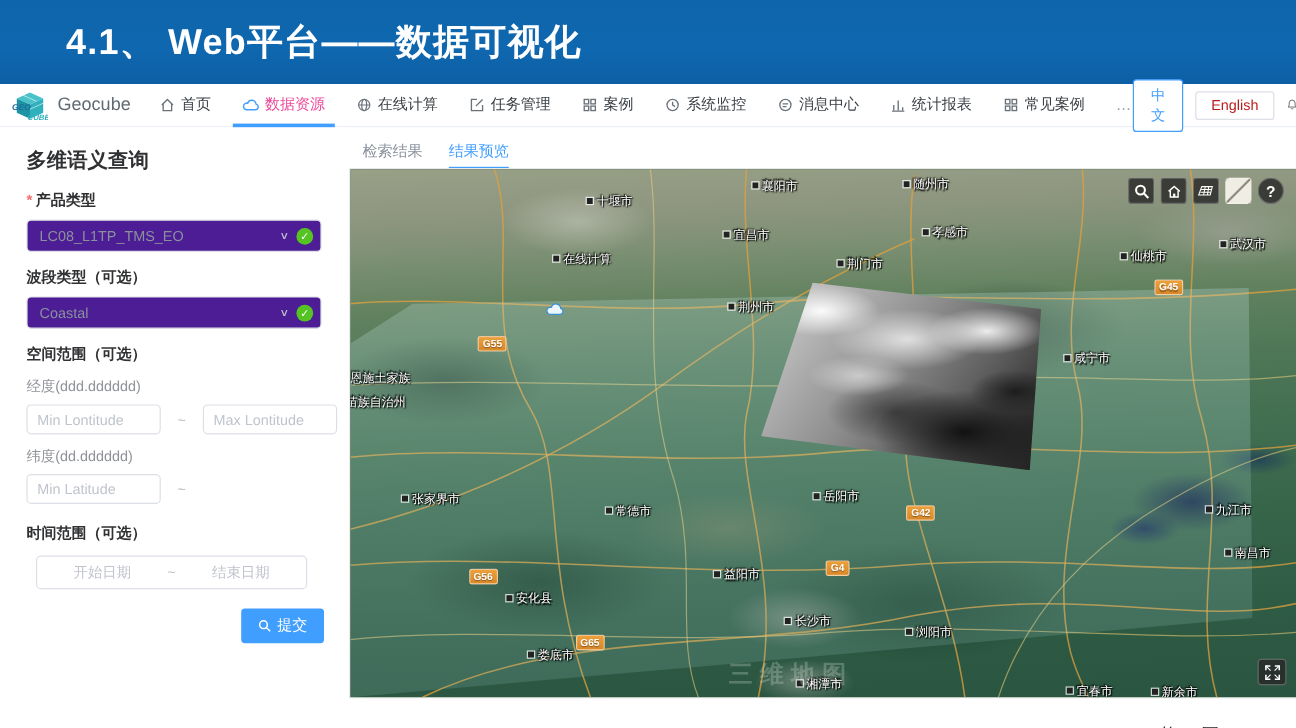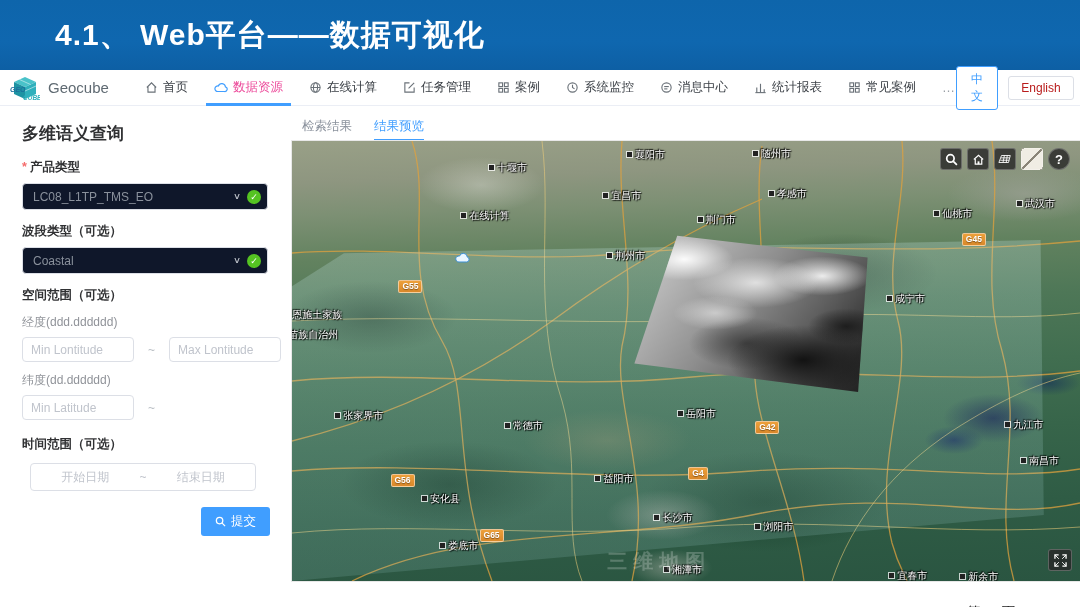--- a/index.html
+++ b/index.html
@@ -8,21 +8,21 @@
   .slide { position:relative; width:1080px; height:607px; background:#fff; }
 
   
   .banner { height:70px; background:linear-gradient(180deg,#0e65ab 0%,#0f67af 60%,#0d5fa4 100%);
             display:flex; align-items:center; padding-left:55px; }
   .banner-title { color:#fff; font-size:30px; font-weight:bold; letter-spacing:1px; }
 
   
   .navbar { height:36px; display:flex; align-items:center; padding:0 14px 0 10px;
             border-bottom:1px solid #ebeef5; background:#fff; }
-  .brand { display:flex; align-items:center; gap:8px; margin-right:36px; }
+  .brand { display:flex; align-items:center; gap:8px; margin-right:24px; }
   .brand-name { color:#5f6a72; font-size:15px; }
   .nav-items { display:flex; align-items:center; height:100%; gap:26px; flex:1; }
   .nav-item { display:flex; align-items:center; gap:5px; font-size:12.5px; color:#3a3f45;
               height:100%; cursor:pointer; position:relative; white-space:nowrap; }
   .nav-item svg { stroke:#6a7178; }
   .nav-item.active { color:#ec4899; }
   .nav-item.active svg { stroke:#409eff; }
   .nav-item.active::after { content:""; position:absolute; left:-8px; right:-8px; bottom:-1px;
               height:3px; background:#409eff; }
   .nav-more { color:#9aa0a6; font-size:13px; letter-spacing:1px; }
@@ -33,21 +33,21 @@
 
   
   .content { display:flex; height:497px; }
   .sidebar { width:314px; padding:16px 10px 0 22px; background:#fff; }
   .panel-title { font-size:17px; font-weight:bold; color:#303133; margin-bottom:14px; }
   .field-label { font-size:12.5px; color:#303133; font-weight:600; margin-bottom:7px; }
   .field-label .req { color:#f56c6c; margin-right:3px; }
   .sub-label { font-size:12px; color:#909399; margin:10px 0 6px; }
   .select-box { width:246px; height:27px; border:1px solid #dcdfe6; border-radius:4px;
                 display:flex; align-items:center; padding:0 6px 0 10px; margin-bottom:13px;
-                cursor:pointer; background:#0f172a; }
+                cursor:pointer; background:#4c1d95; }
   .select-value { flex:1; font-size:12px; color:#8a919c; overflow:hidden; white-space:nowrap; }
   .chevron { color:#c0c4cc; font-size:11px; margin-right:6px; transform:scaleY(.8); }
   .check-dot { width:14px; height:14px; border-radius:50%; background:#55c322; color:#fff;
                font-size:9px; line-height:14px; text-align:center; flex:none; }
   .range-row { display:flex; align-items:center; gap:14px; margin-bottom:4px; }
   .mini-input { width:112px; height:25px; border:1px solid #dcdfe6; border-radius:4px;
                 font-size:12px; color:#606266; padding:0 8px; }
   .mini-input::placeholder { color:#c0c4cc; }
   .tilde { color:#b9bec4; font-size:12px; }
   .date-box { width:226px; height:28px; border:1px solid #dcdfe6; border-radius:4px;

